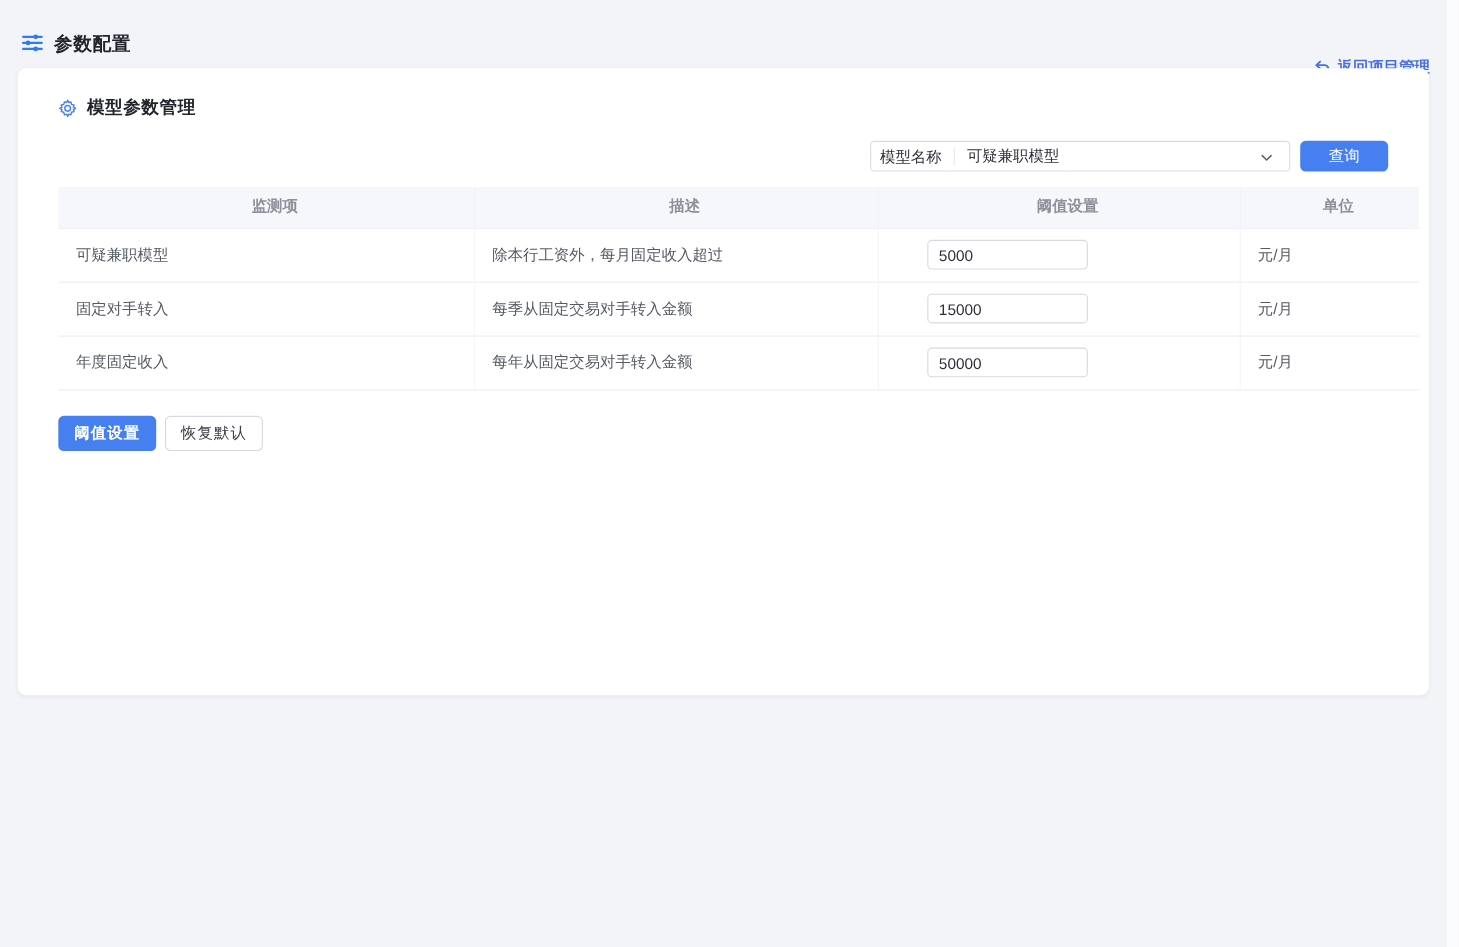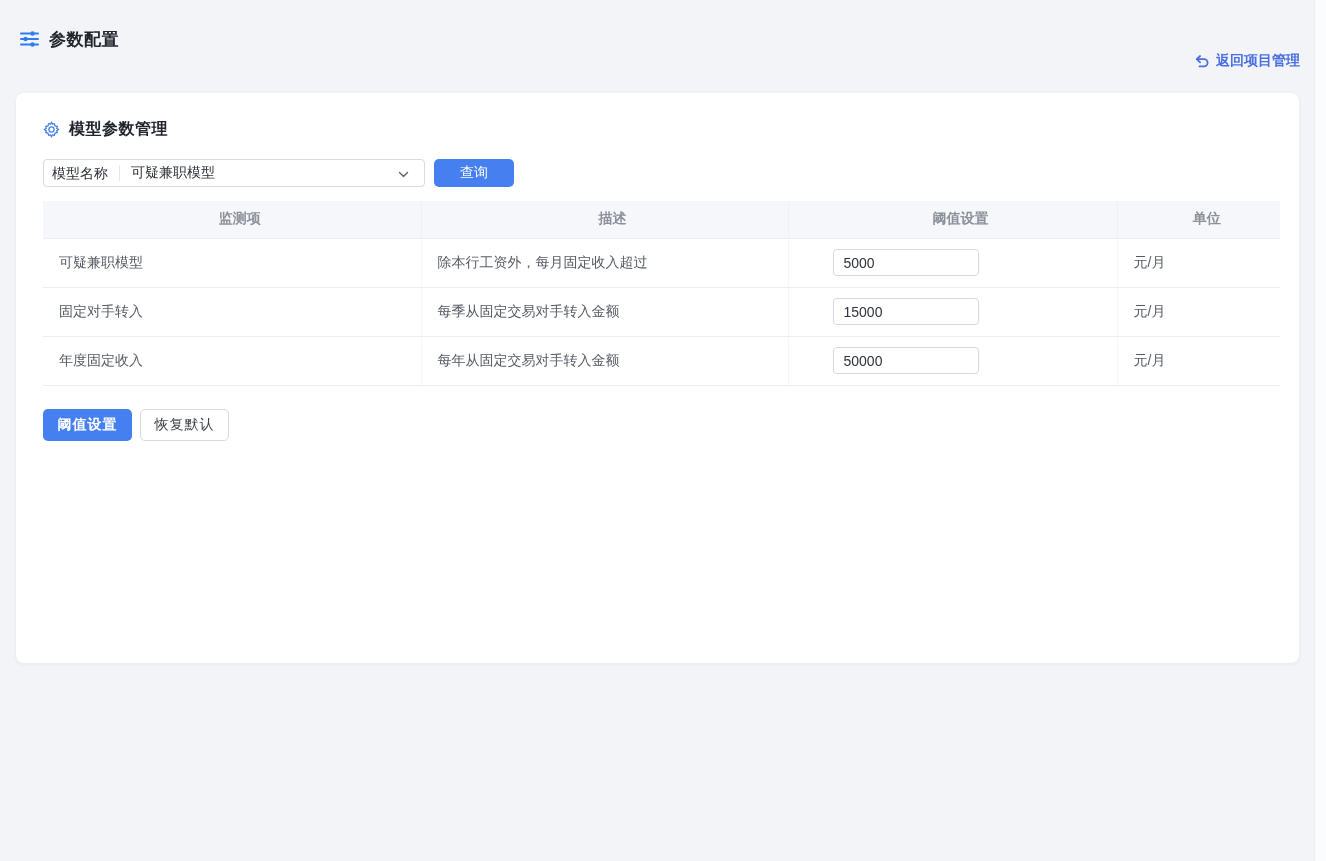--- a/index.html
+++ b/index.html
@@ -43,29 +43,28 @@
   
   .card {
     position: absolute;
     left: 16px;
     top: 62px;
     width: 1283px;
     height: 570px;
     background: #ffffff;
     border-radius: 8px;
     box-shadow: 0 1px 4px rgba(20, 30, 60, 0.06);
-    padding: 25px 27px;
-    margin-top: 31px;
+    padding: 25px 37px;
   }
 
   .section-header { display: flex; align-items: center; gap: 9px; height: 22px; }
   .section-title { font-size: 16px; font-weight: bold; color: #20242b; letter-spacing: .5px; }
 
   
-  .query-row { display: flex; align-items: center; margin-top: 19px; height: 28px; }
+  .query-row { display: flex; align-items: center; margin-top: 19px; height: 28px; justify-content: flex-end; }
   .select-group {
     display: flex;
     align-items: center;
     width: 382px;
     height: 28px;
     border: 1px solid #d8dbe2;
     border-radius: 4px;
     background: #fff;
     position: relative;
     cursor: pointer;

